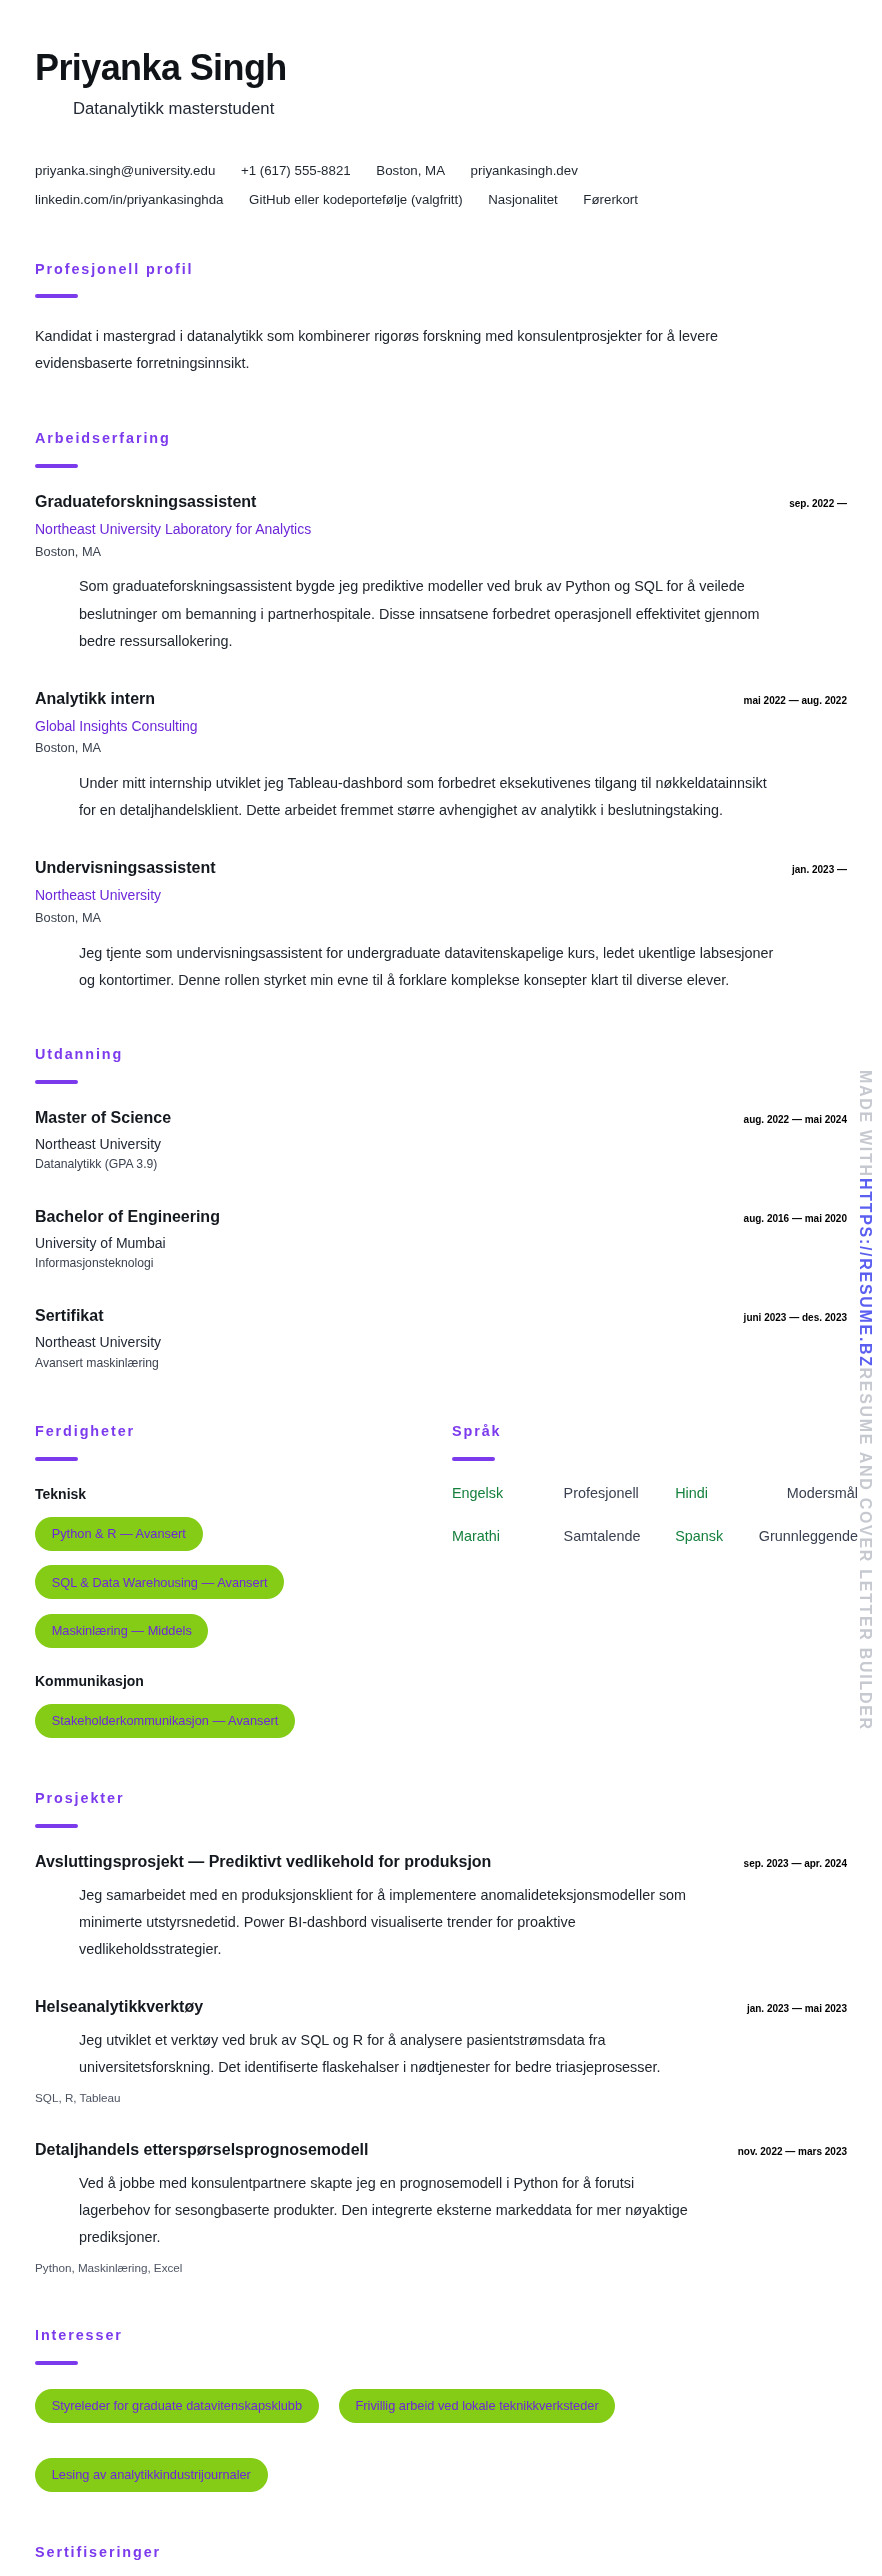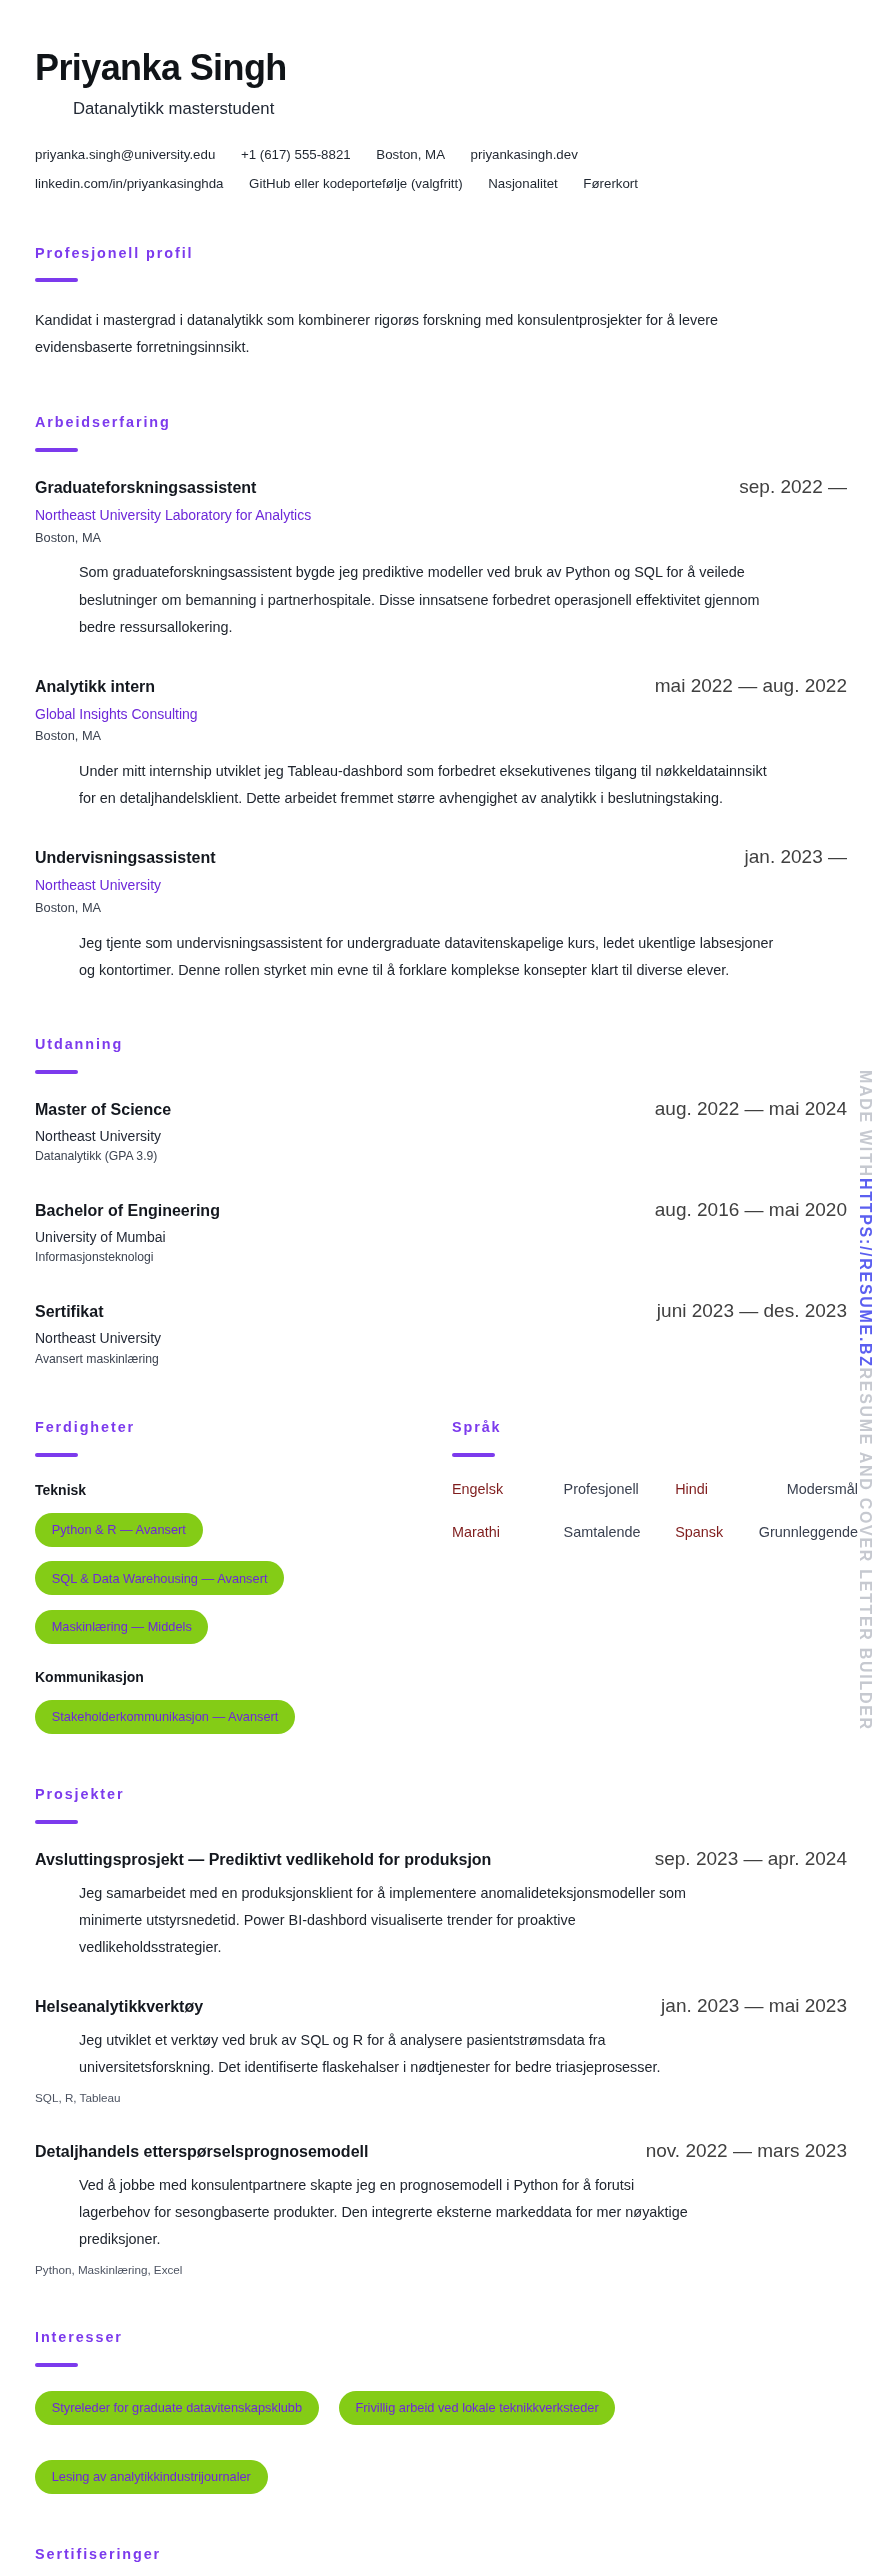--- a/index.html
+++ b/index.html
@@ -7,42 +7,42 @@
   html,body { background:#ffffff; }
   body { font-family:"Liberation Sans","DejaVu Sans",sans-serif; color:#1b212c; }
   .page{
     width:882px; min-height:2576px; position:relative;
     padding:49px 35px 39px 35px; overflow:hidden; background:#ffffff;
   }
 
   
   .name{ font-size:36px; font-weight:700; letter-spacing:-0.6px; color:#101418; line-height:1.05; }
   .headline{ margin-top:12.2px; font-size:16.7px; font-weight:400; color:#222935;margin-left:38px; }
-  .contact{ margin-top:27px; display:flex; flex-direction:column; gap:12.2px; }
+  .contact{ margin-top:43px; display:flex; flex-direction:column; gap:12.2px; }
   .contact-row{ display:flex; flex-wrap:wrap; column-gap:25.6px; row-gap:10px; }
   .contact-item{ font-size:13.3px; color:#1f2630; line-height:1.3; }
 
   
   .section{ margin-top:51px; }
   .sec-h2{
     font-size:14.4px; font-weight:700; letter-spacing:1.9px;
     color:#7c3aed; line-height:1.25;
   }
   .sec-bar{ width:43px; height:3.9px; border-radius:2.2px; background:#7c3aed; margin-top:16.7px; }
   .sec-body{ margin-top:24.4px; }
 
   .profile-text{ font-size:14.4px; line-height:1.92; color:#20262f; max-width:778px; }
 
   
   .entry{ margin-top:29px; }
   .entry:first-child{ margin-top:0; }
   .entry + .entry{ margin-top:34px; }
   .entry-head{ display:flex; justify-content:space-between; align-items:baseline; gap:16.7px; }
   .entry-title{ font-size:16px; font-weight:700; color:#14181f; line-height:1.25; }
-  .entry-dates{ font-size:19px; color:#404040; white-space:nowrap; flex-shrink:0; }
+  .entry-dates{ font-size:10px; color:#000000; white-space:nowrap; flex-shrink:0;font-weight:bold; }
   .entry-company{ display:inline-block; margin-top:7.8px; font-size:14px; color:#6d28d9; text-decoration:none; line-height:1.3; }
   .entry-school{ margin-top:6.7px; font-size:14px; color:#232936; line-height:1.3; }
   .entry-location{ margin-top:5.6px; font-size:12.8px; color:#3c4350; line-height:1.3; }
   .entry-field{ margin-top:4.4px; font-size:12.2px; color:#3c4350; line-height:1.3; }
   .entry-desc{ margin-top:13.3px; font-size:14.4px; line-height:1.88; color:#20262f; max-width:706px;margin-left:44px; }
   .project .entry-desc{ max-width:622px; margin-top:10px; }
   .entry-tech{ margin-top:9px; font-size:11.7px; color:#4d5462; line-height:1.3; }
 
   
   .two-col{ display:flex; gap:36px; align-items:flex-start; }
@@ -54,21 +54,21 @@
   .pill-stack{ display:flex; flex-direction:column; align-items:flex-start; gap:14.4px; }
   .pill{
     display:inline-block; background:#84cc16; color:#6d28d9;
     font-size:12.8px; line-height:1.2; padding:9.4px 16.7px; border-radius:555px;
     white-space:nowrap;
   }
   .lang-grid{
     display:grid; grid-template-columns:106px 106px 78px 1fr;
     row-gap:27px; column-gap:5.6px; align-items:baseline; margin-top:3.3px;
   }
-  .lang-name{ font-size:14.4px; color:#7f1d1d; }
+  .lang-name{ font-size:14.4px; color:#15803d; }
   .lang-level{ font-size:14.4px; color:#3a4150; }
   .lang-level.right{ text-align:right; }
 
   
   .pill-row{ display:flex; flex-wrap:wrap; gap:35px 20px; max-width:683px; }
 
   
   .watermark{
     position:absolute; top:1070px; right:7.8px;
     writing-mode:vertical-rl;

